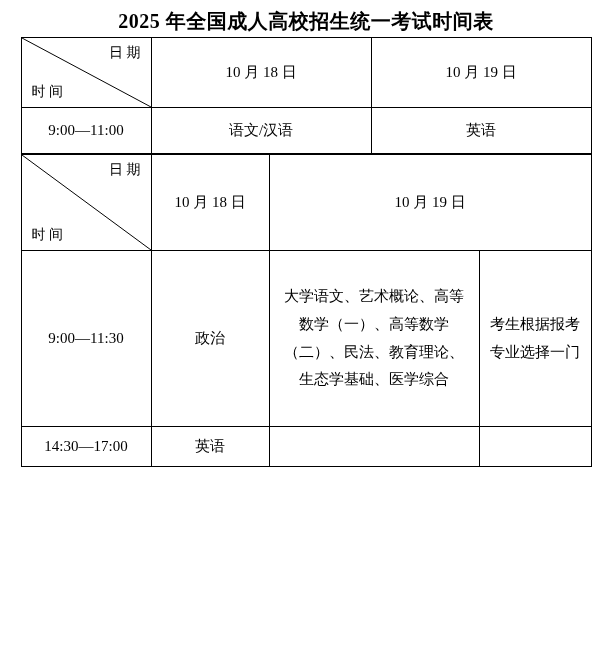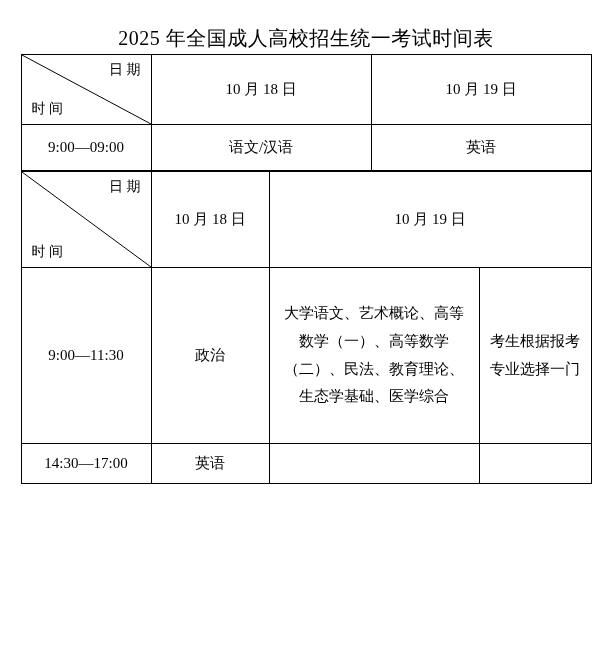--- a/index.html
+++ b/index.html
@@ -16,23 +16,23 @@
   }
   .page {
     position: relative;
     width: 612px;
     height: 661px;
     box-sizing: border-box;
   }
   .doc-title {
     text-align: center;
     font-size: 20px;
-    font-weight: normal;
+    font-weight: bold;
     letter-spacing: 0.5px;
-    padding-top: 25px;
+    padding-top: 8px;
     padding-bottom: 2px;
   }
   .section-title {
     text-align: center;
     font-size: 16px;
     font-weight: bold;
     padding-top: 16px;
     padding-bottom: 8px;
   }
   table.sched {
@@ -125,21 +125,21 @@
           <svg class="line" viewBox="0 0 130 70" preserveAspectRatio="none">
             <line x1="0" y1="0" x2="130" y2="70" stroke="#000000" stroke-width="1"></line>
           </svg>
           <span class="lbl-date">日 期</span>
           <span class="lbl-time">时 间</span>
         </td>
         <td>10 月 18 日</td>
         <td>10 月 19 日</td>
       </tr>
       <tr class="r1">
-        <td>9:00—09:00</td>
+        <td>9:00—11:00</td>
         <td>语文/汉语</td>
         <td>英语</td>
       </tr>
     </tbody>
   </table>
 
 
   <table class="sched t2">
     <colgroup>
       <col class="c0">

